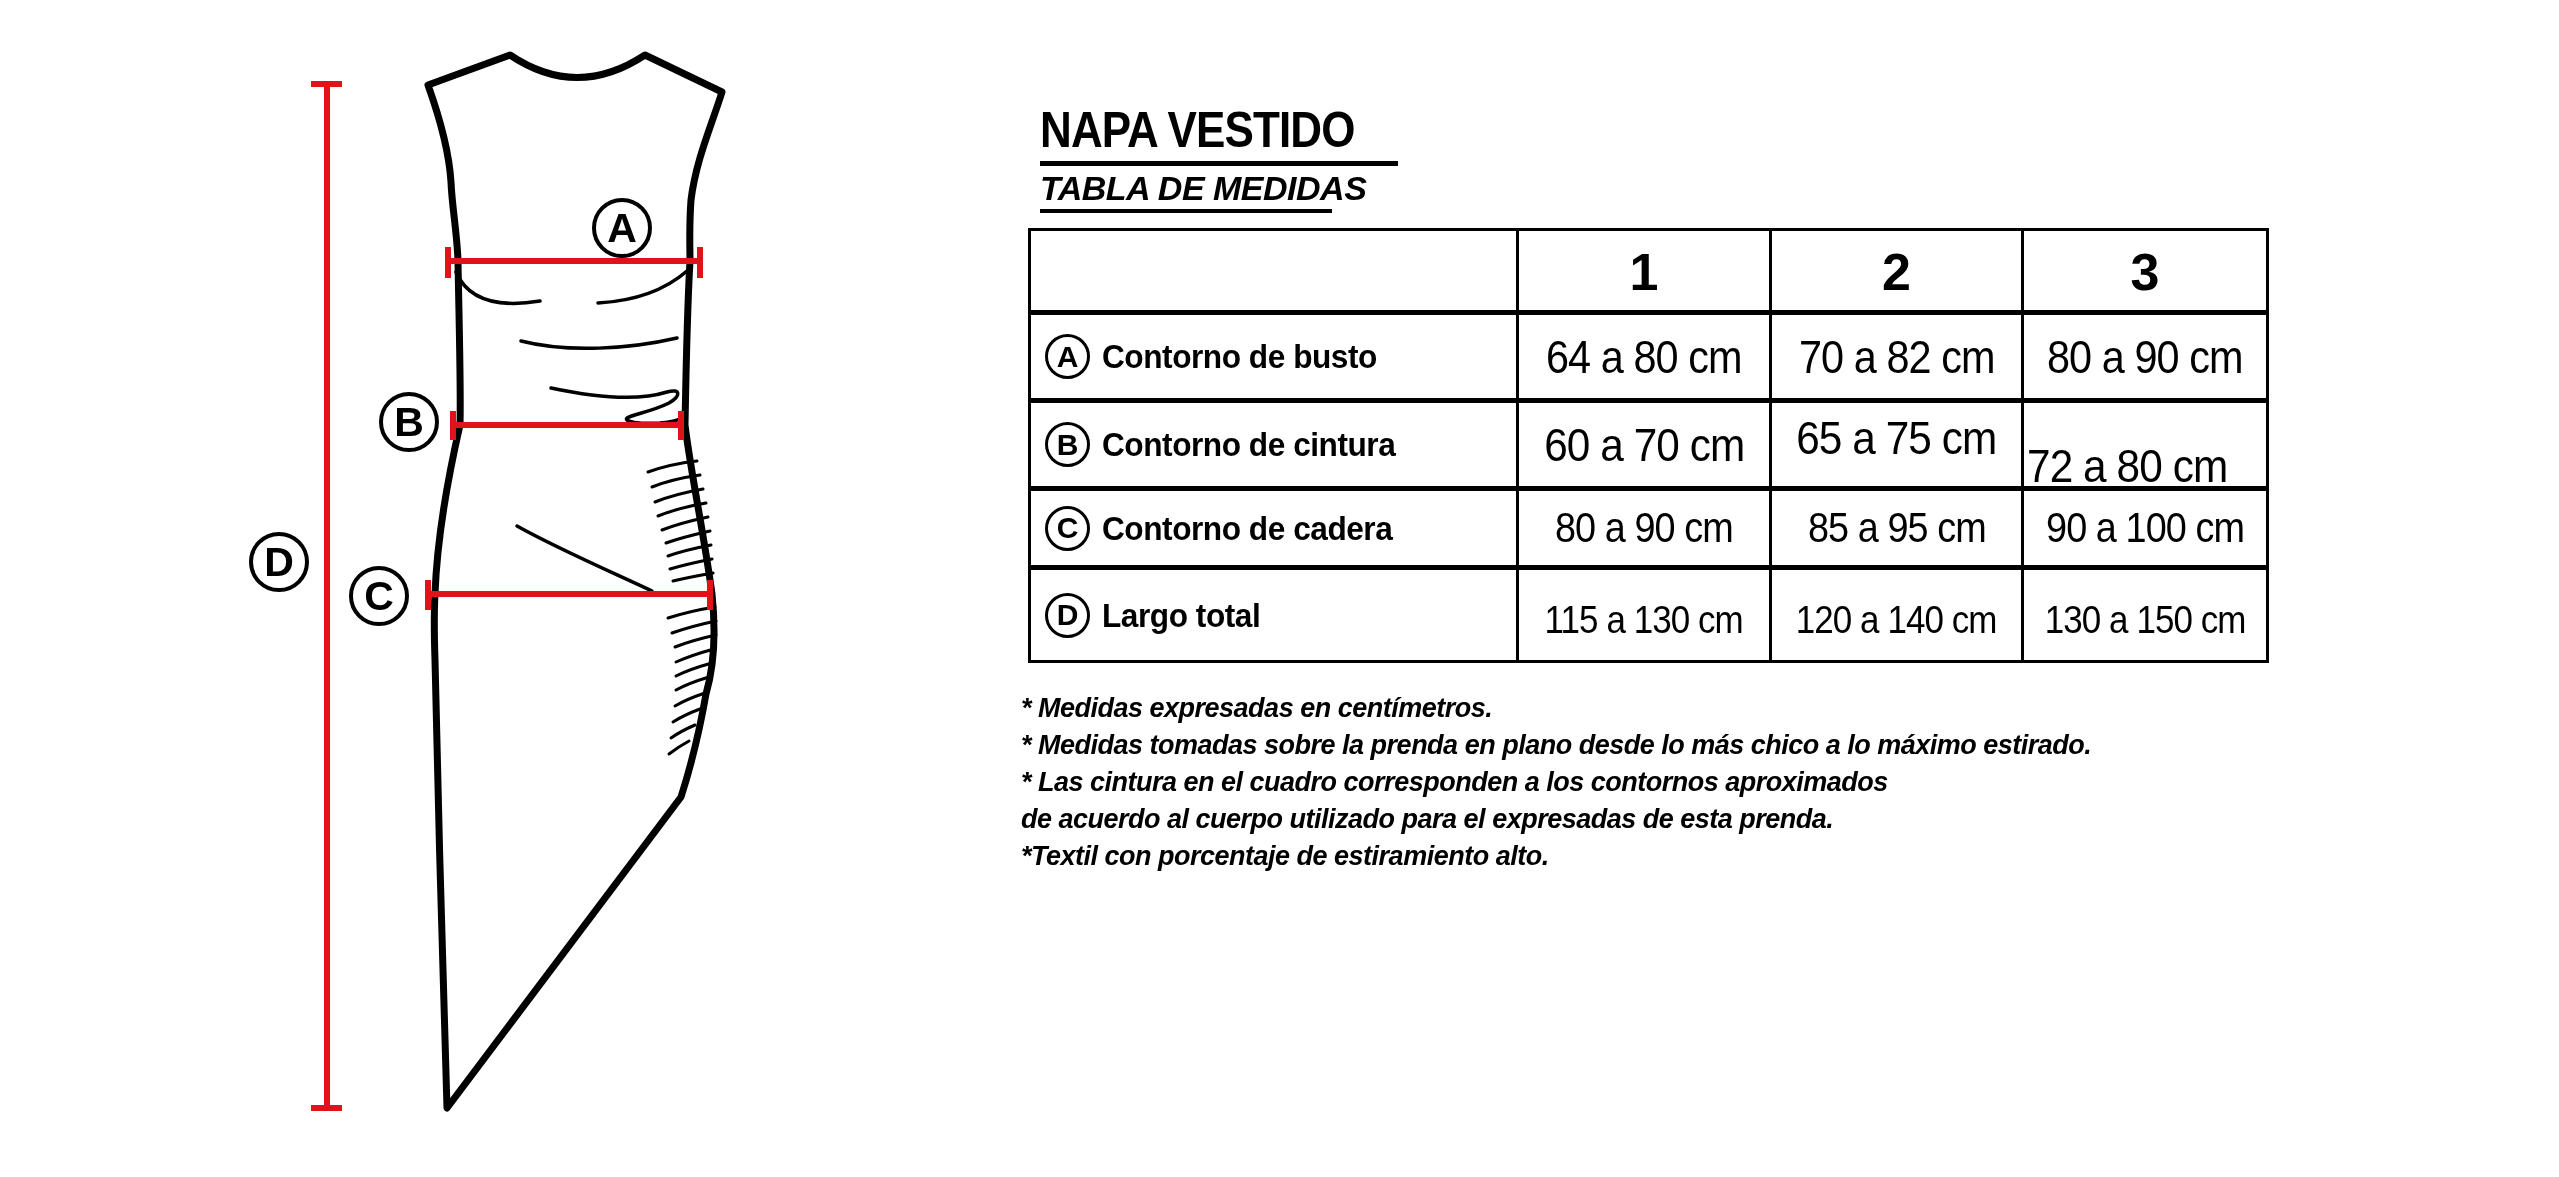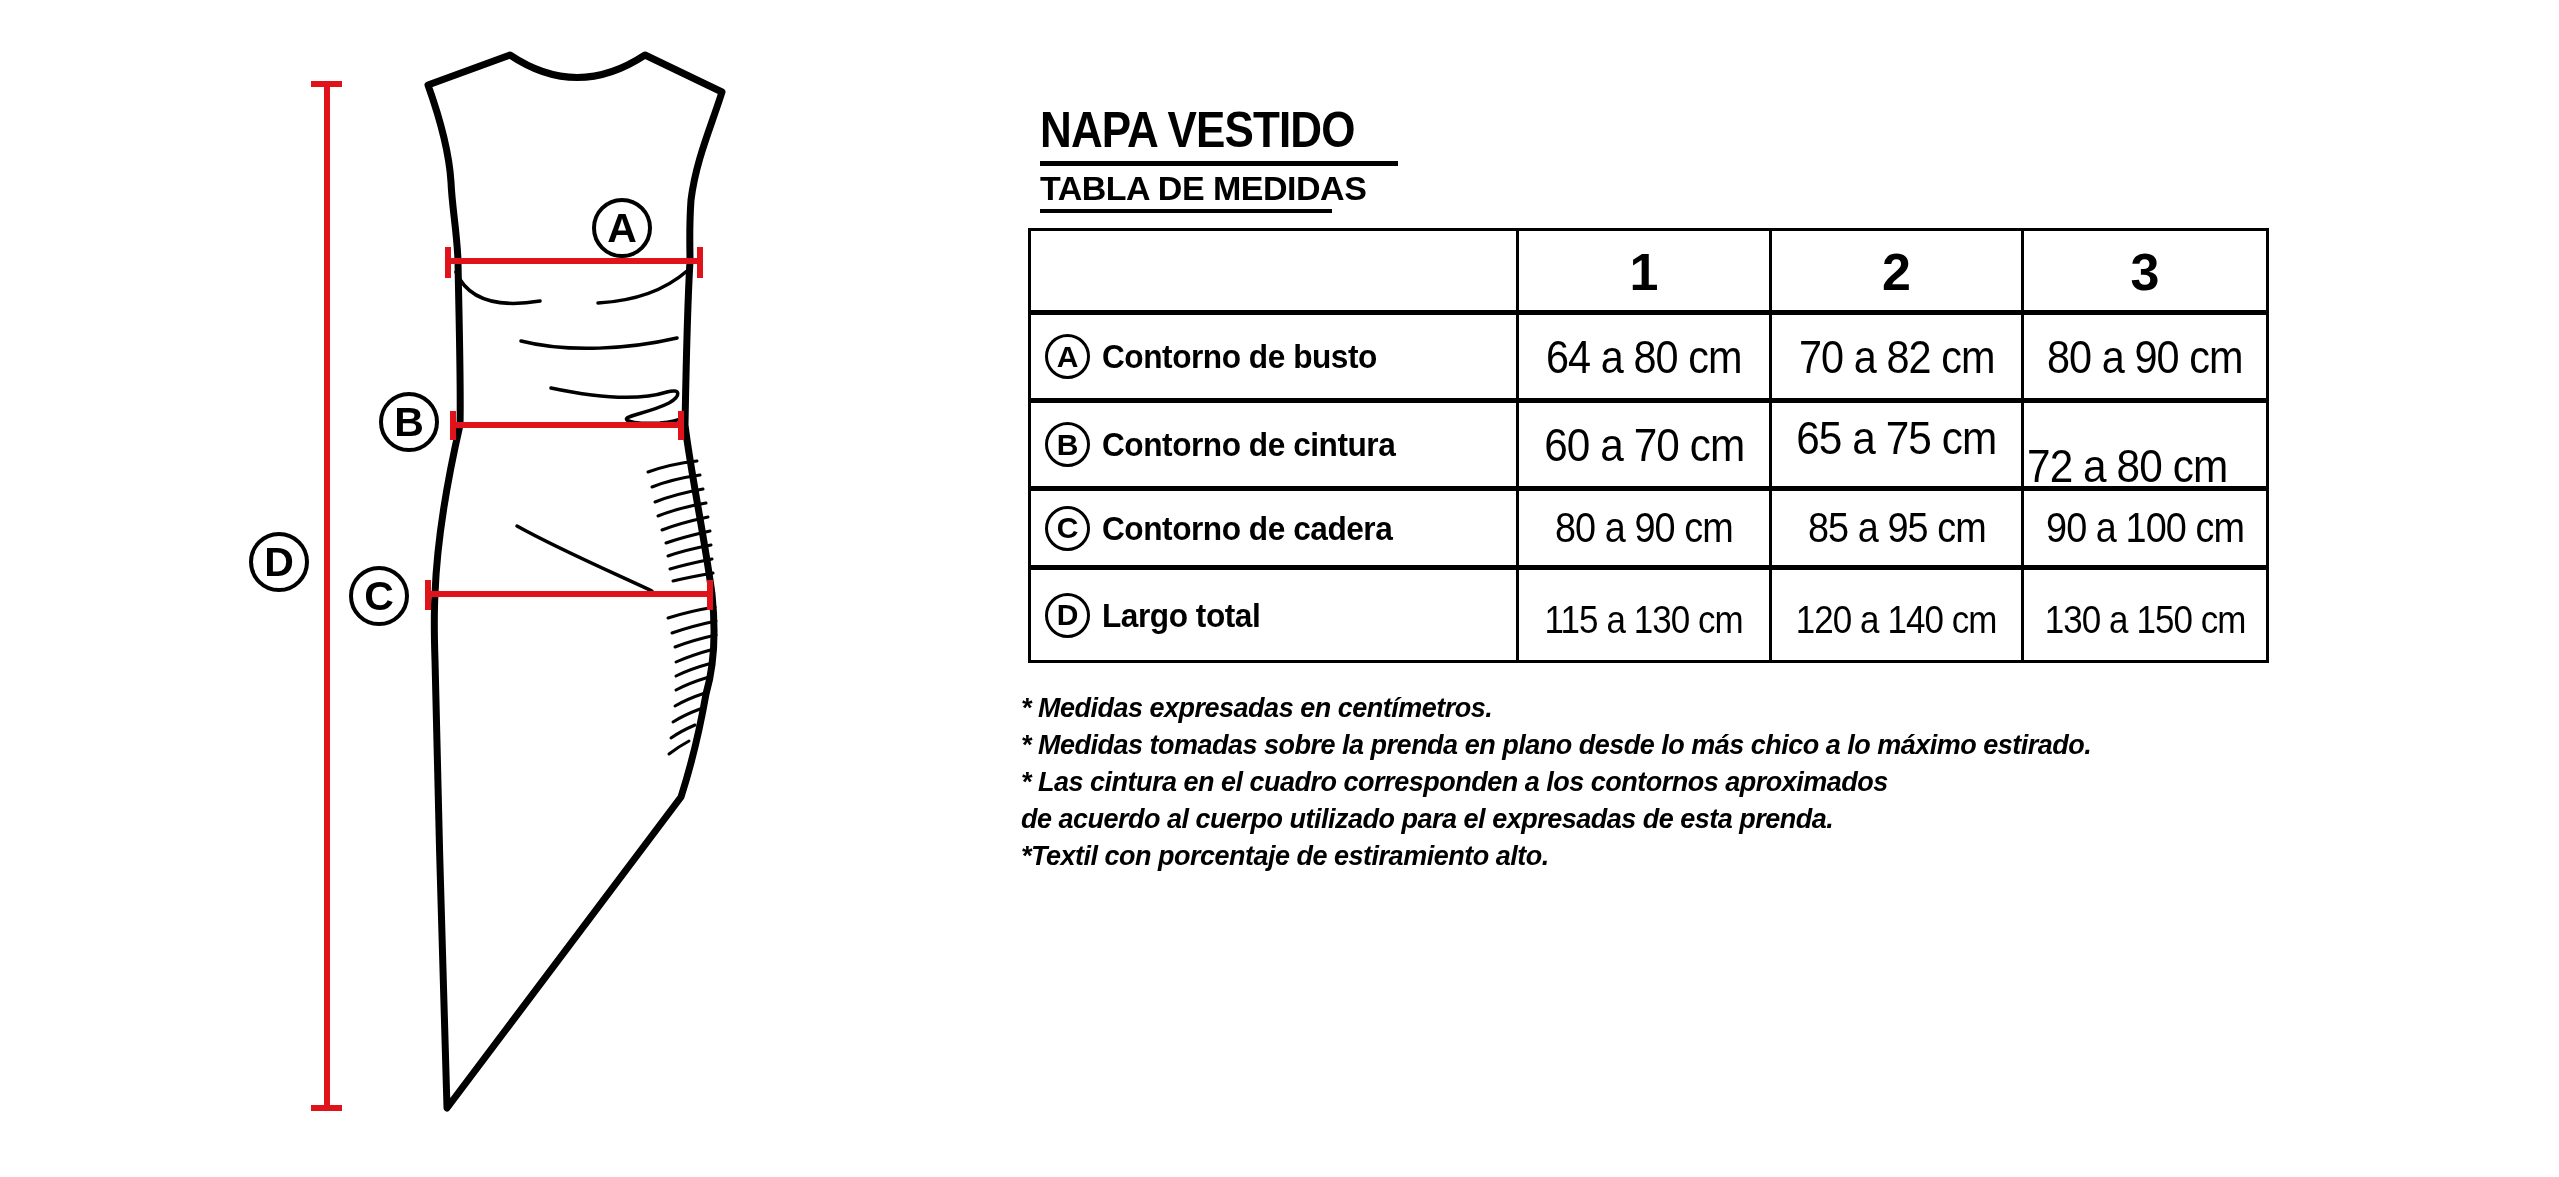--- a/index.html
+++ b/index.html
@@ -11,21 +11,21 @@
   .figure-svg{position:absolute;left:0;top:0;}
   .marker{
     position:absolute;width:60px;height:60px;border:4px solid #000;border-radius:50%;
     background:#fff;display:flex;align-items:center;justify-content:center;
     font-weight:bold;font-size:41px;box-sizing:border-box;line-height:1;
   }
   
   .title-block{position:absolute;left:1040px;top:104px;width:358px;border-bottom:5px solid #000;padding-bottom:4px;text-decoration:underline;}
   .title-block span{display:inline-block;font-size:50px;font-weight:bold;line-height:1.05;transform:scaleX(.88);transform-origin:0 50%;white-space:nowrap;letter-spacing:-1px;}
   .subtitle-block{position:absolute;left:1040px;top:171px;width:292px;border-bottom:4px solid #000;padding-bottom:2px;}
-  .subtitle-block span{display:inline-block;font-size:34px;font-weight:bold;line-height:1.05;white-space:nowrap;letter-spacing:-0.5px;}
+  .subtitle-block span{display:inline-block;font-size:34px;font-weight:bold;font-style:italic;line-height:1.05;white-space:nowrap;letter-spacing:-0.5px;}
   
   .size-table{
     position:absolute;left:1028px;top:228px;width:1241px;height:435px;
     border:3px solid #000;box-sizing:border-box;background:#fff;
     display:grid;grid-template-columns:488px 253px 252px auto;
     grid-template-rows:84px 88px 88px 79px auto;
   }
   .cell{display:flex;align-items:center;justify-content:center;box-sizing:border-box;overflow:hidden;}
   .cell.vline{border-right:3px solid #000;}
   .cell.hline{border-bottom:5px solid #000;}

